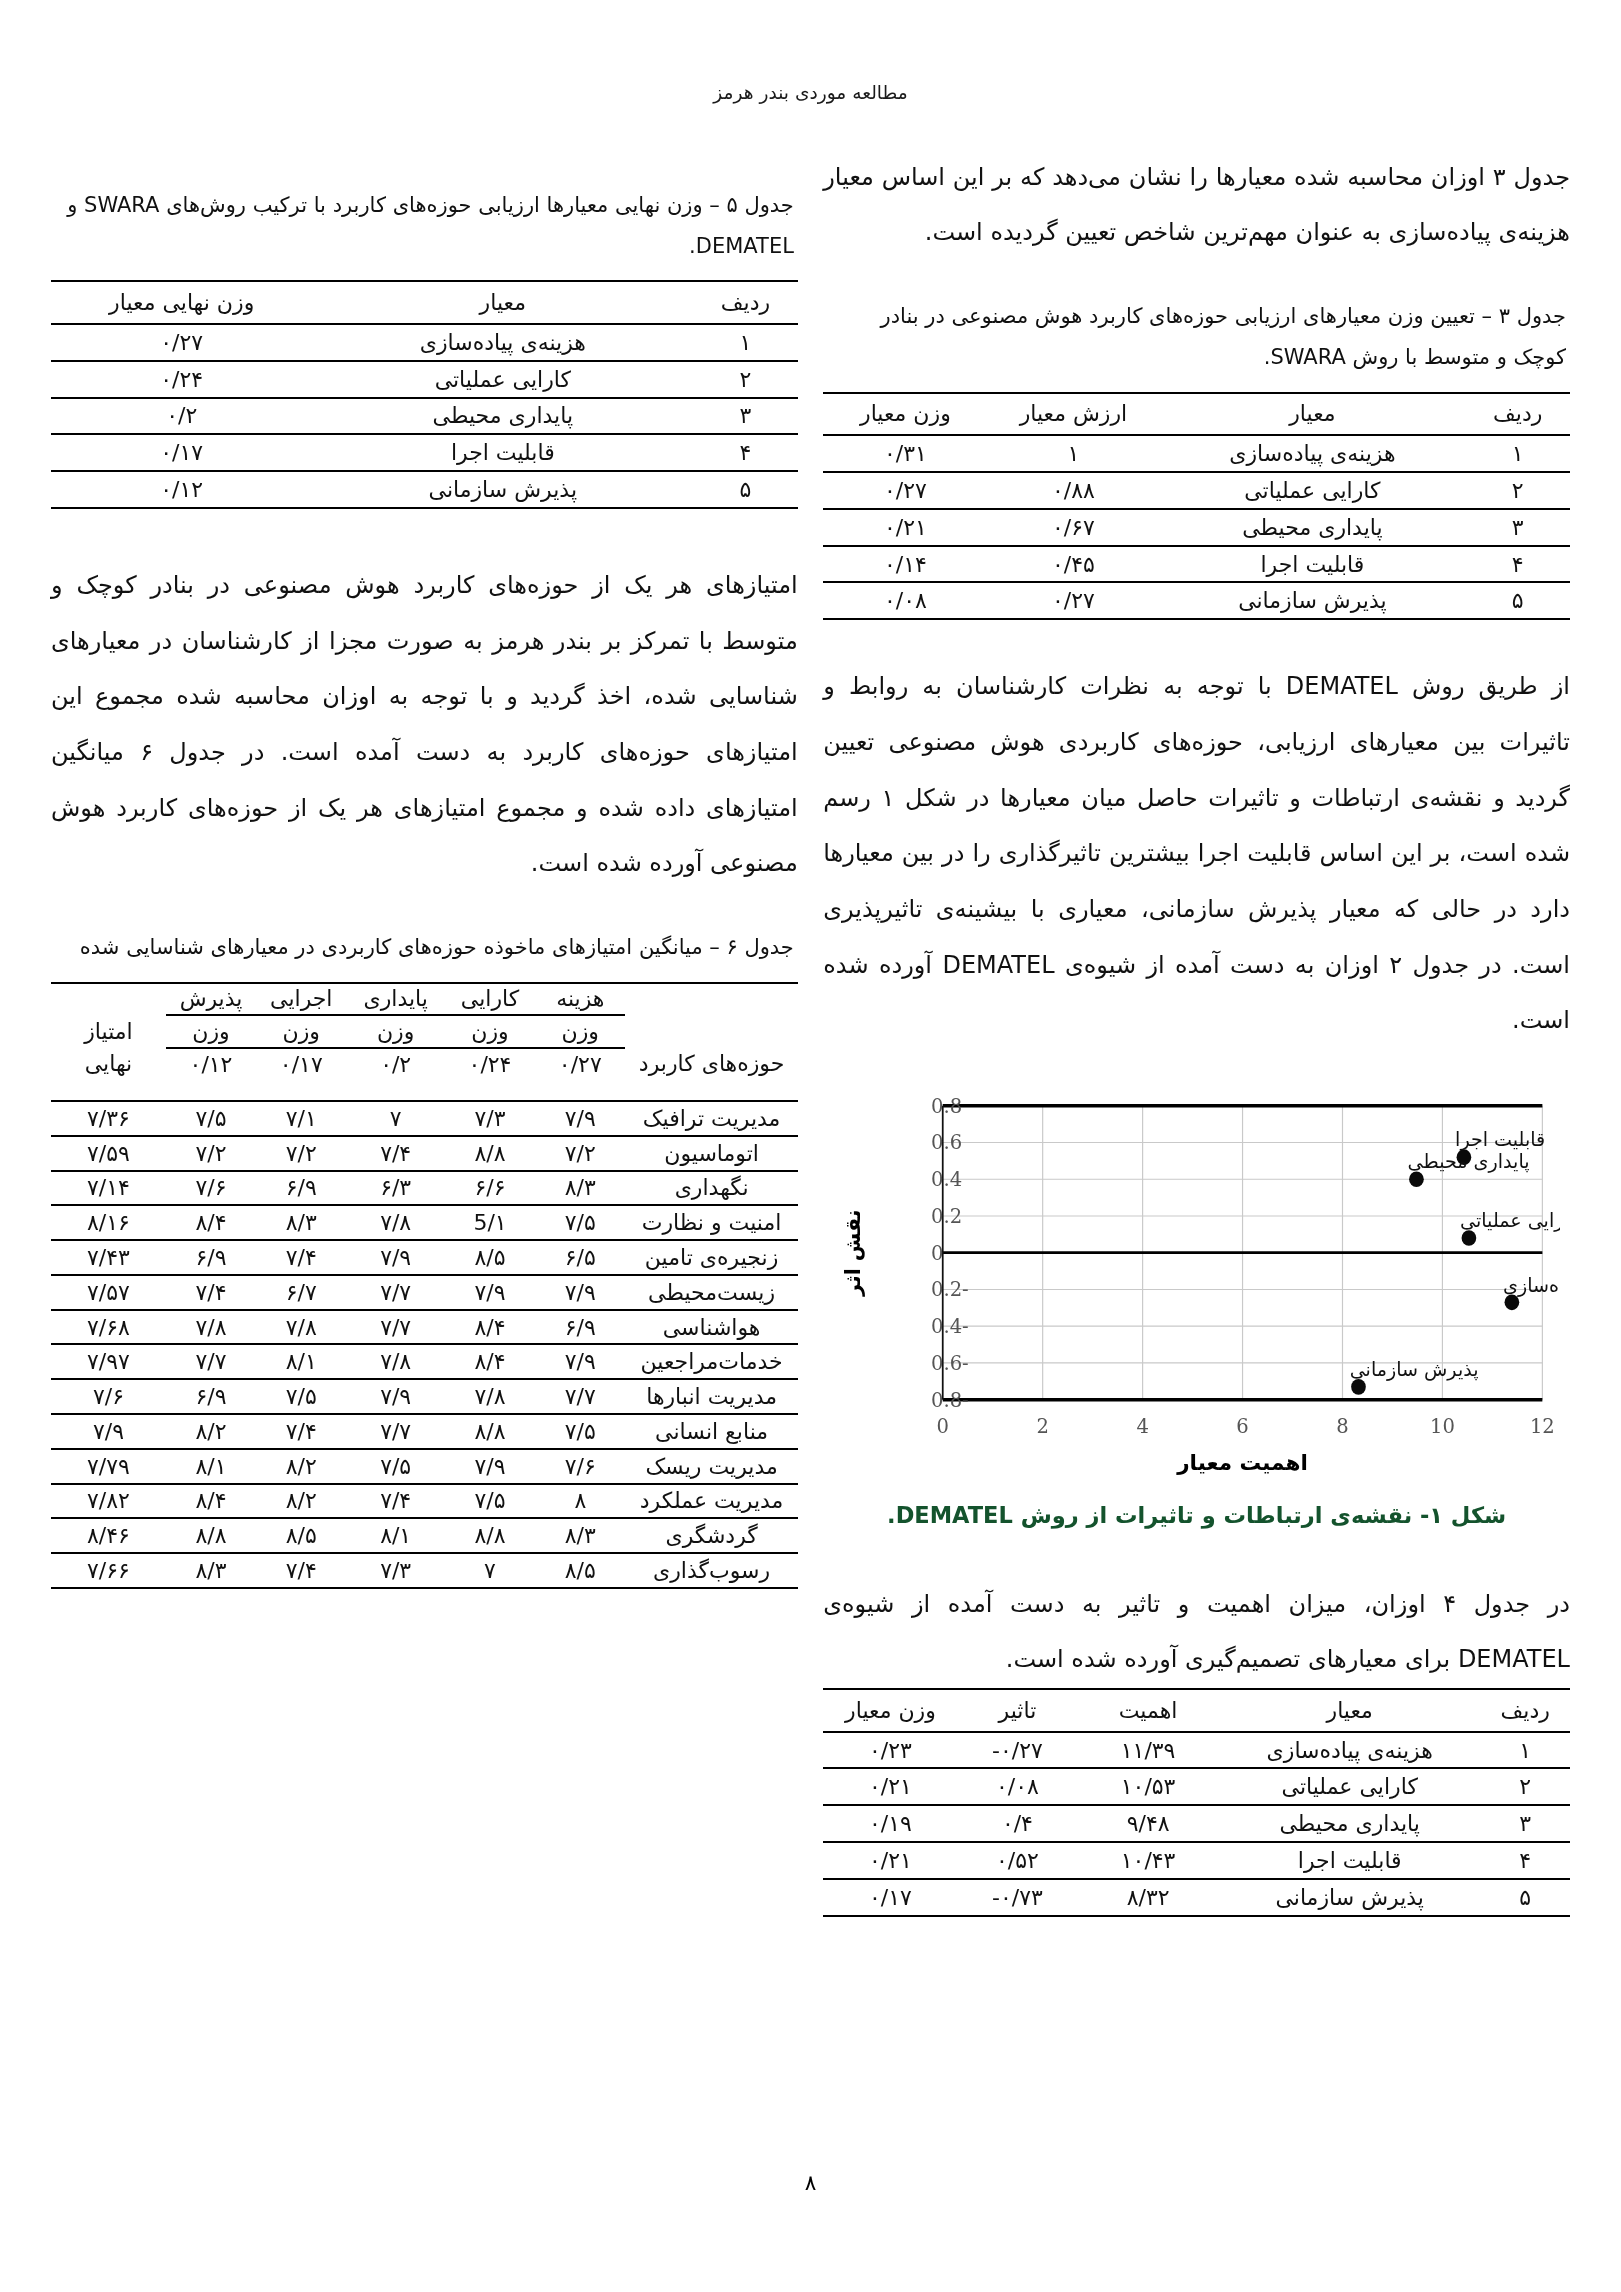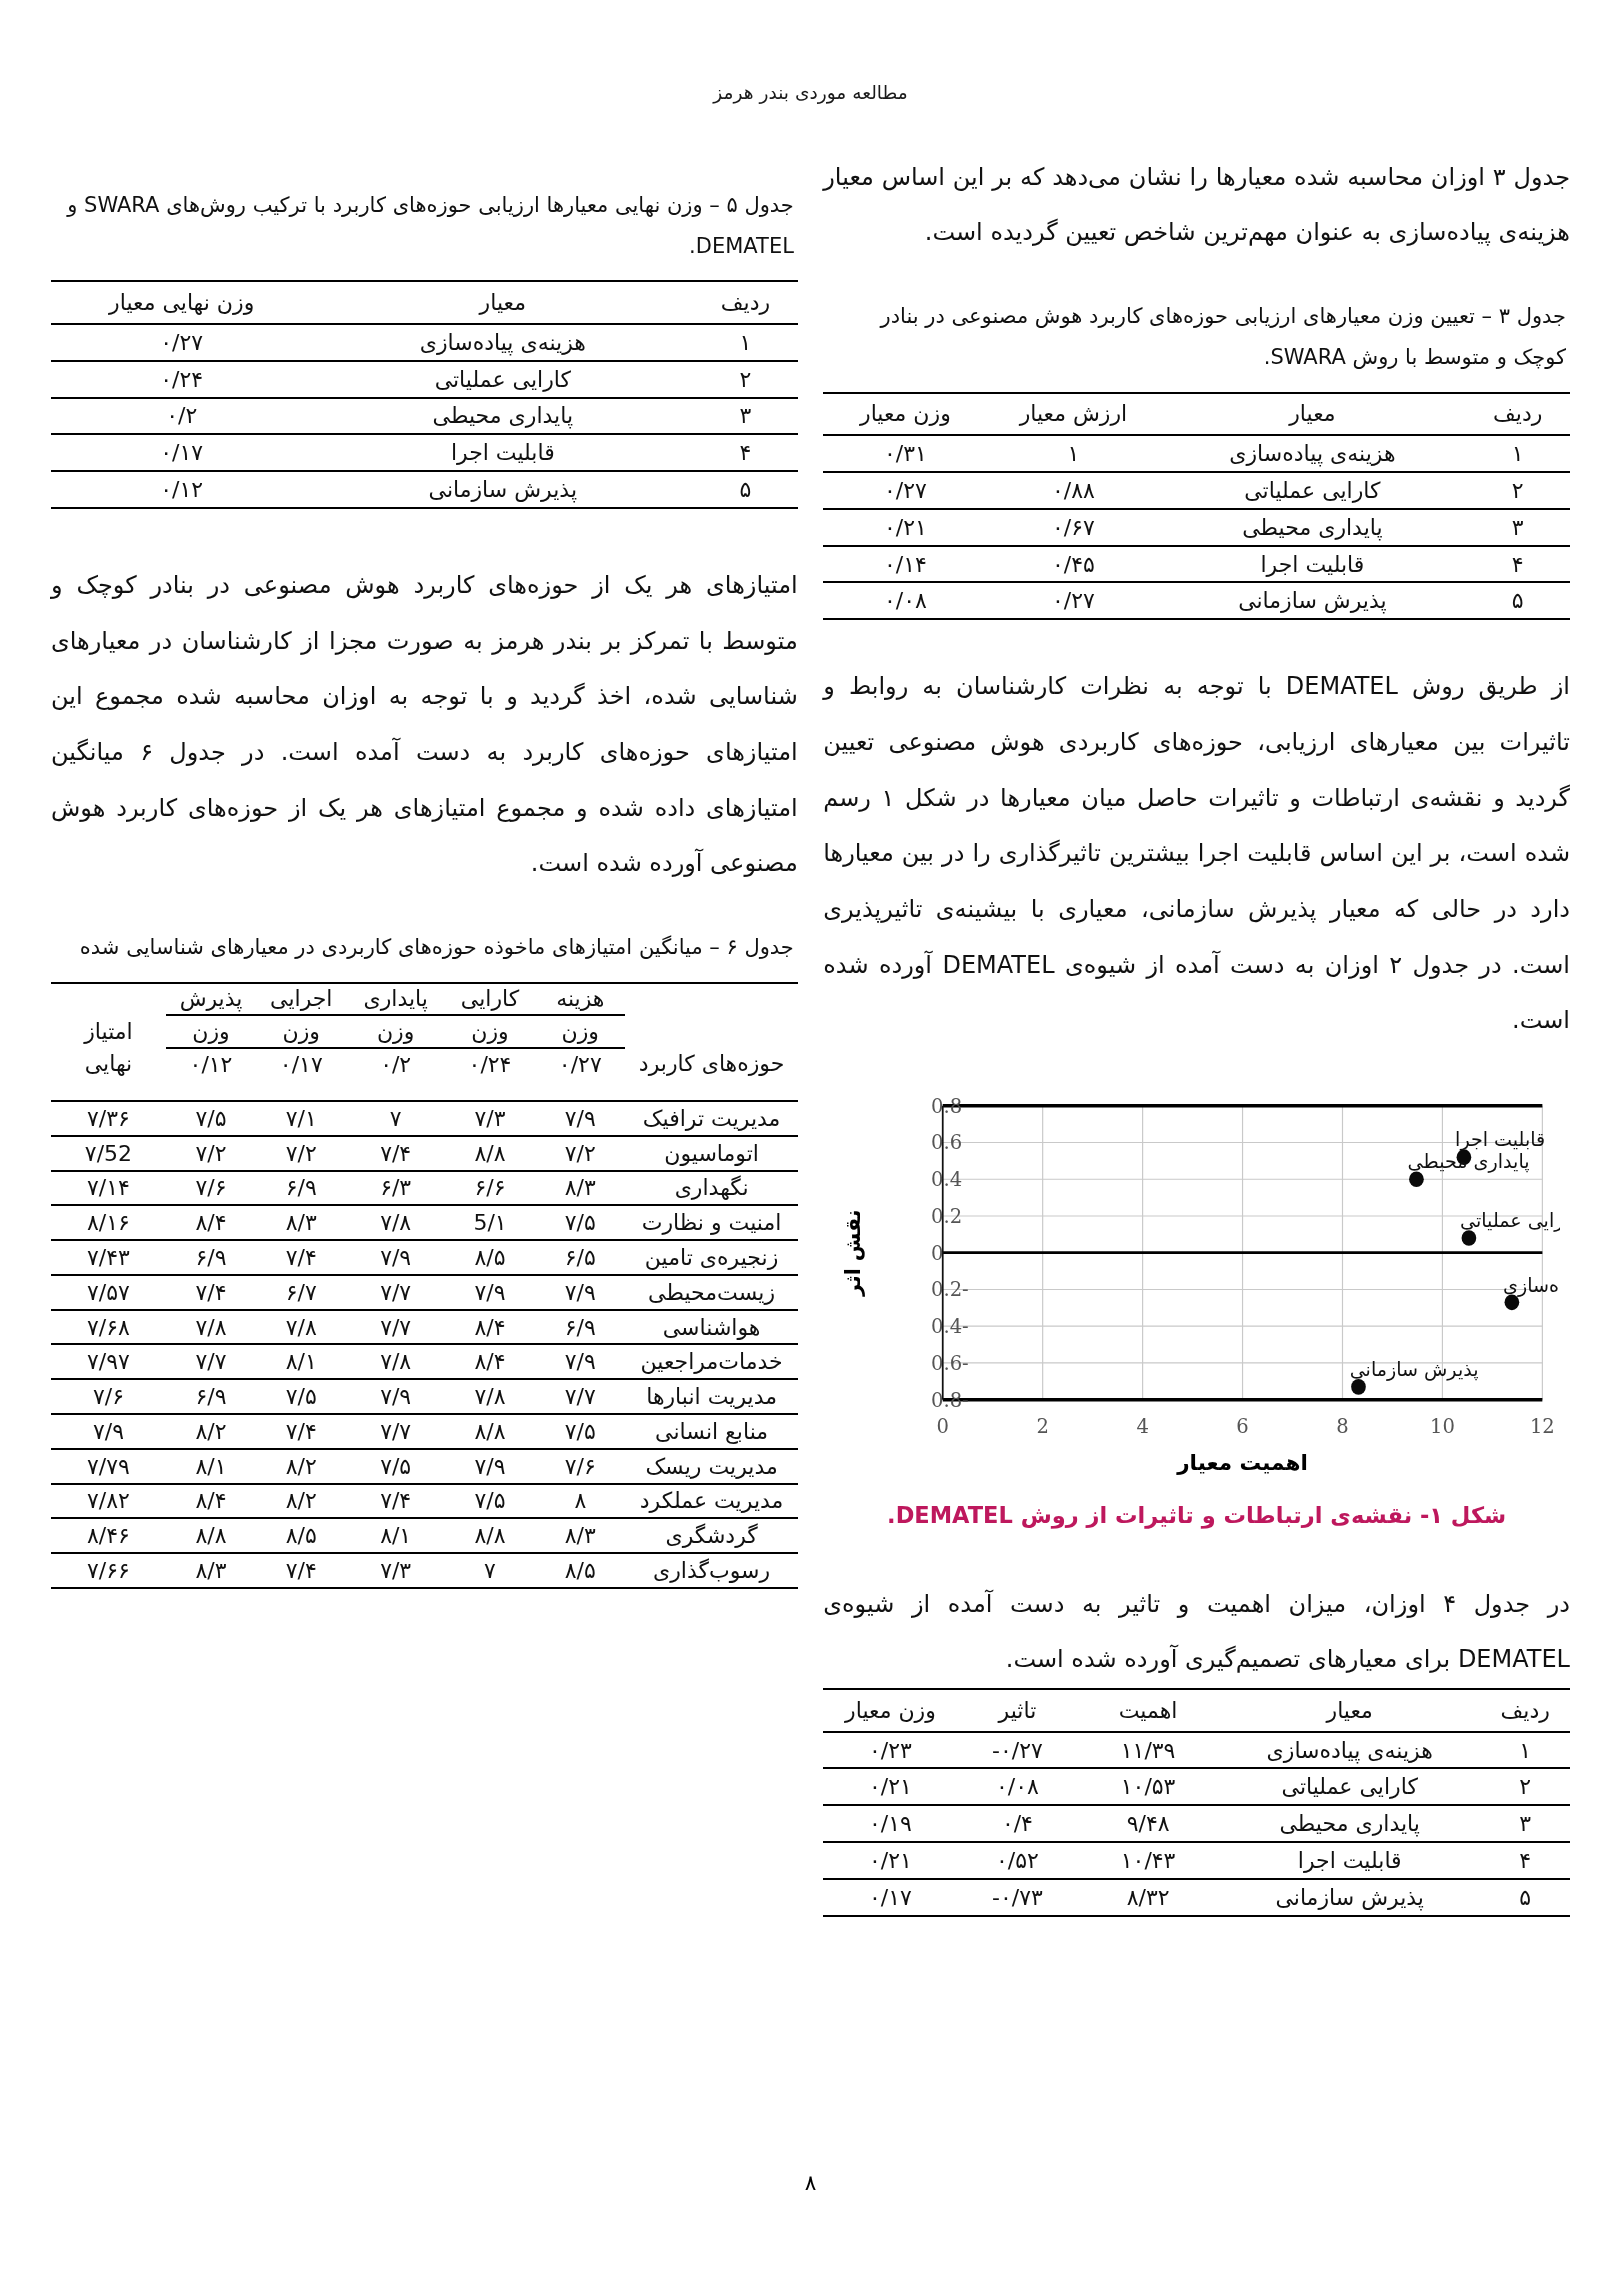--- a/index.html
+++ b/index.html
@@ -20,21 +20,21 @@
   .tbl thead th{border-bottom:2.9px solid #000;padding:7.8px 3.9px;}
   .tbl tbody tr:last-child td{border-bottom:none;}
   .tbl .num{direction:ltr;}
   
   .t6{font-size:21.6px;}
   .t6 thead th{border-bottom:none;padding:2.9px 2px;}
   .t6 thead th.u{border-bottom:2px solid #000;text-align:center;}
   .t6 thead tr.h3 th{border-bottom:2.9px solid #000;padding-bottom:23px;}
   .t6 td,.t6 th{padding:3.9px 2px;}
   figure{margin:41px 0 0;text-align:center;}
-  figcaption{font-weight:bold;font-size:22.5px;margin-top:11.8px;color:#be185d;}
+  figcaption{font-weight:bold;font-size:22.5px;margin-top:11.8px;color:#14532d;}
   .pagenum{position:absolute;bottom:98px;left:0;right:0;text-align:center;font-size:21.6px;color:#000;}
   svg text{font-family:"DejaVu Sans",sans-serif;}
   svg text.latin{font-family:"DejaVu Serif","DejaVu Sans",serif;}
 </style>
 </head>
 <body>
 
 <div class="page">
 
   <div class="runhead">
@@ -277,21 +277,21 @@
               <td class="num">۷/۵</td>
               <td class="num">۷/۳۶</td>
             </tr>
             <tr>
               <td>اتوماسیون</td>
               <td class="num">۷/۲</td>
               <td class="num">۸/۸</td>
               <td class="num">۷/۴</td>
               <td class="num">۷/۲</td>
               <td class="num">۷/۲</td>
-              <td class="num">۷/52</td>
+              <td class="num">۷/۵۹</td>
             </tr>
             <tr>
               <td>نگهداری</td>
               <td class="num">۸/۳</td>
               <td class="num">۶/۶</td>
               <td class="num">۶/۳</td>
               <td class="num">۶/۹</td>
               <td class="num">۷/۶</td>
               <td class="num">۷/۱۴</td>
             </tr>

